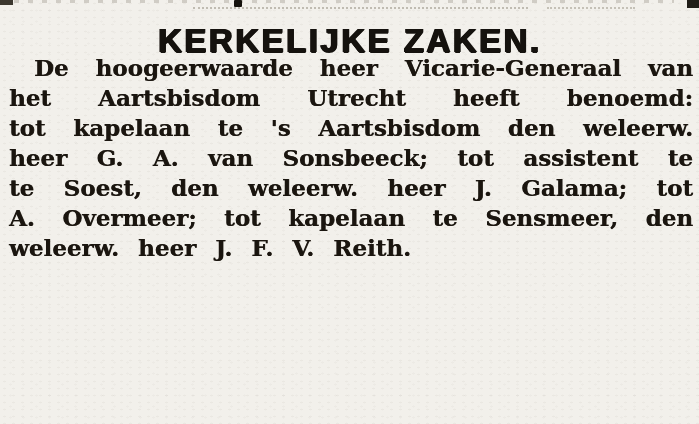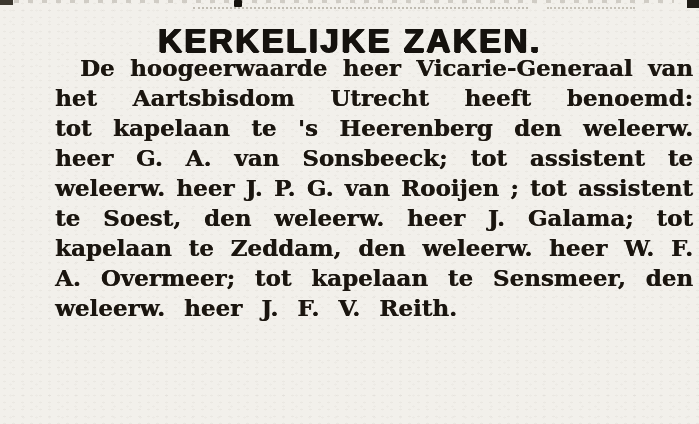--- a/index.html
+++ b/index.html
@@ -81,21 +81,20 @@
     font-size: 23px;
     line-height: 30px;
     color: #1a150f;
     text-shadow: 0.4px 0.3px 0.5px rgba(26, 20, 12, 0.85);
   }
   .line {
     height: 30px;
     text-align: justify;
     text-align-last: justify;
     white-space: nowrap;
-    margin-left: 46px;
   }
   .line.first { text-indent: 25px; }
   .line.last {
     text-align: center;
     text-align-last: left;
     word-spacing: 11px;
   }
 </style>
 </head>
 <body>
@@ -107,22 +106,20 @@
   <div class="mark mark-dot"></div>
   <div class="mark dotline-a"></div>
   <div class="mark dotline-b"></div>
   <div class="mark mark-top-right"></div>
 
   <div class="headline">KERKELIJKE ZAKEN.</div>
 
   <div class="body-text">
     <div class="line first">De hoogeerwaarde heer Vicarie-Generaal van</div>
     <div class="line">het Aartsbisdom Utrecht heeft benoemd:</div>
-    <div class="line">tot kapelaan te 's Heerenberg den weleerw.</div>
+    <div class="line">tot kapelaan te 's Aartsbisdom den weleerw.</div>
     <div class="line">heer G. A. van Sonsbeeck; tot assistent te</div>
-    <div class="line">weleerw. heer J. P. G. van Rooijen ; tot assistent</div>
     <div class="line">te Soest, den weleerw. heer J. Galama; tot</div>
-    <div class="line">kapelaan te Zeddam, den weleerw. heer W. F.</div>
     <div class="line">A. Overmeer; tot kapelaan te Sensmeer, den</div>
     <div class="line last">weleerw. heer J. F. V. Reith.</div>
   </div>
 
 </div>
 
 </body></html>

